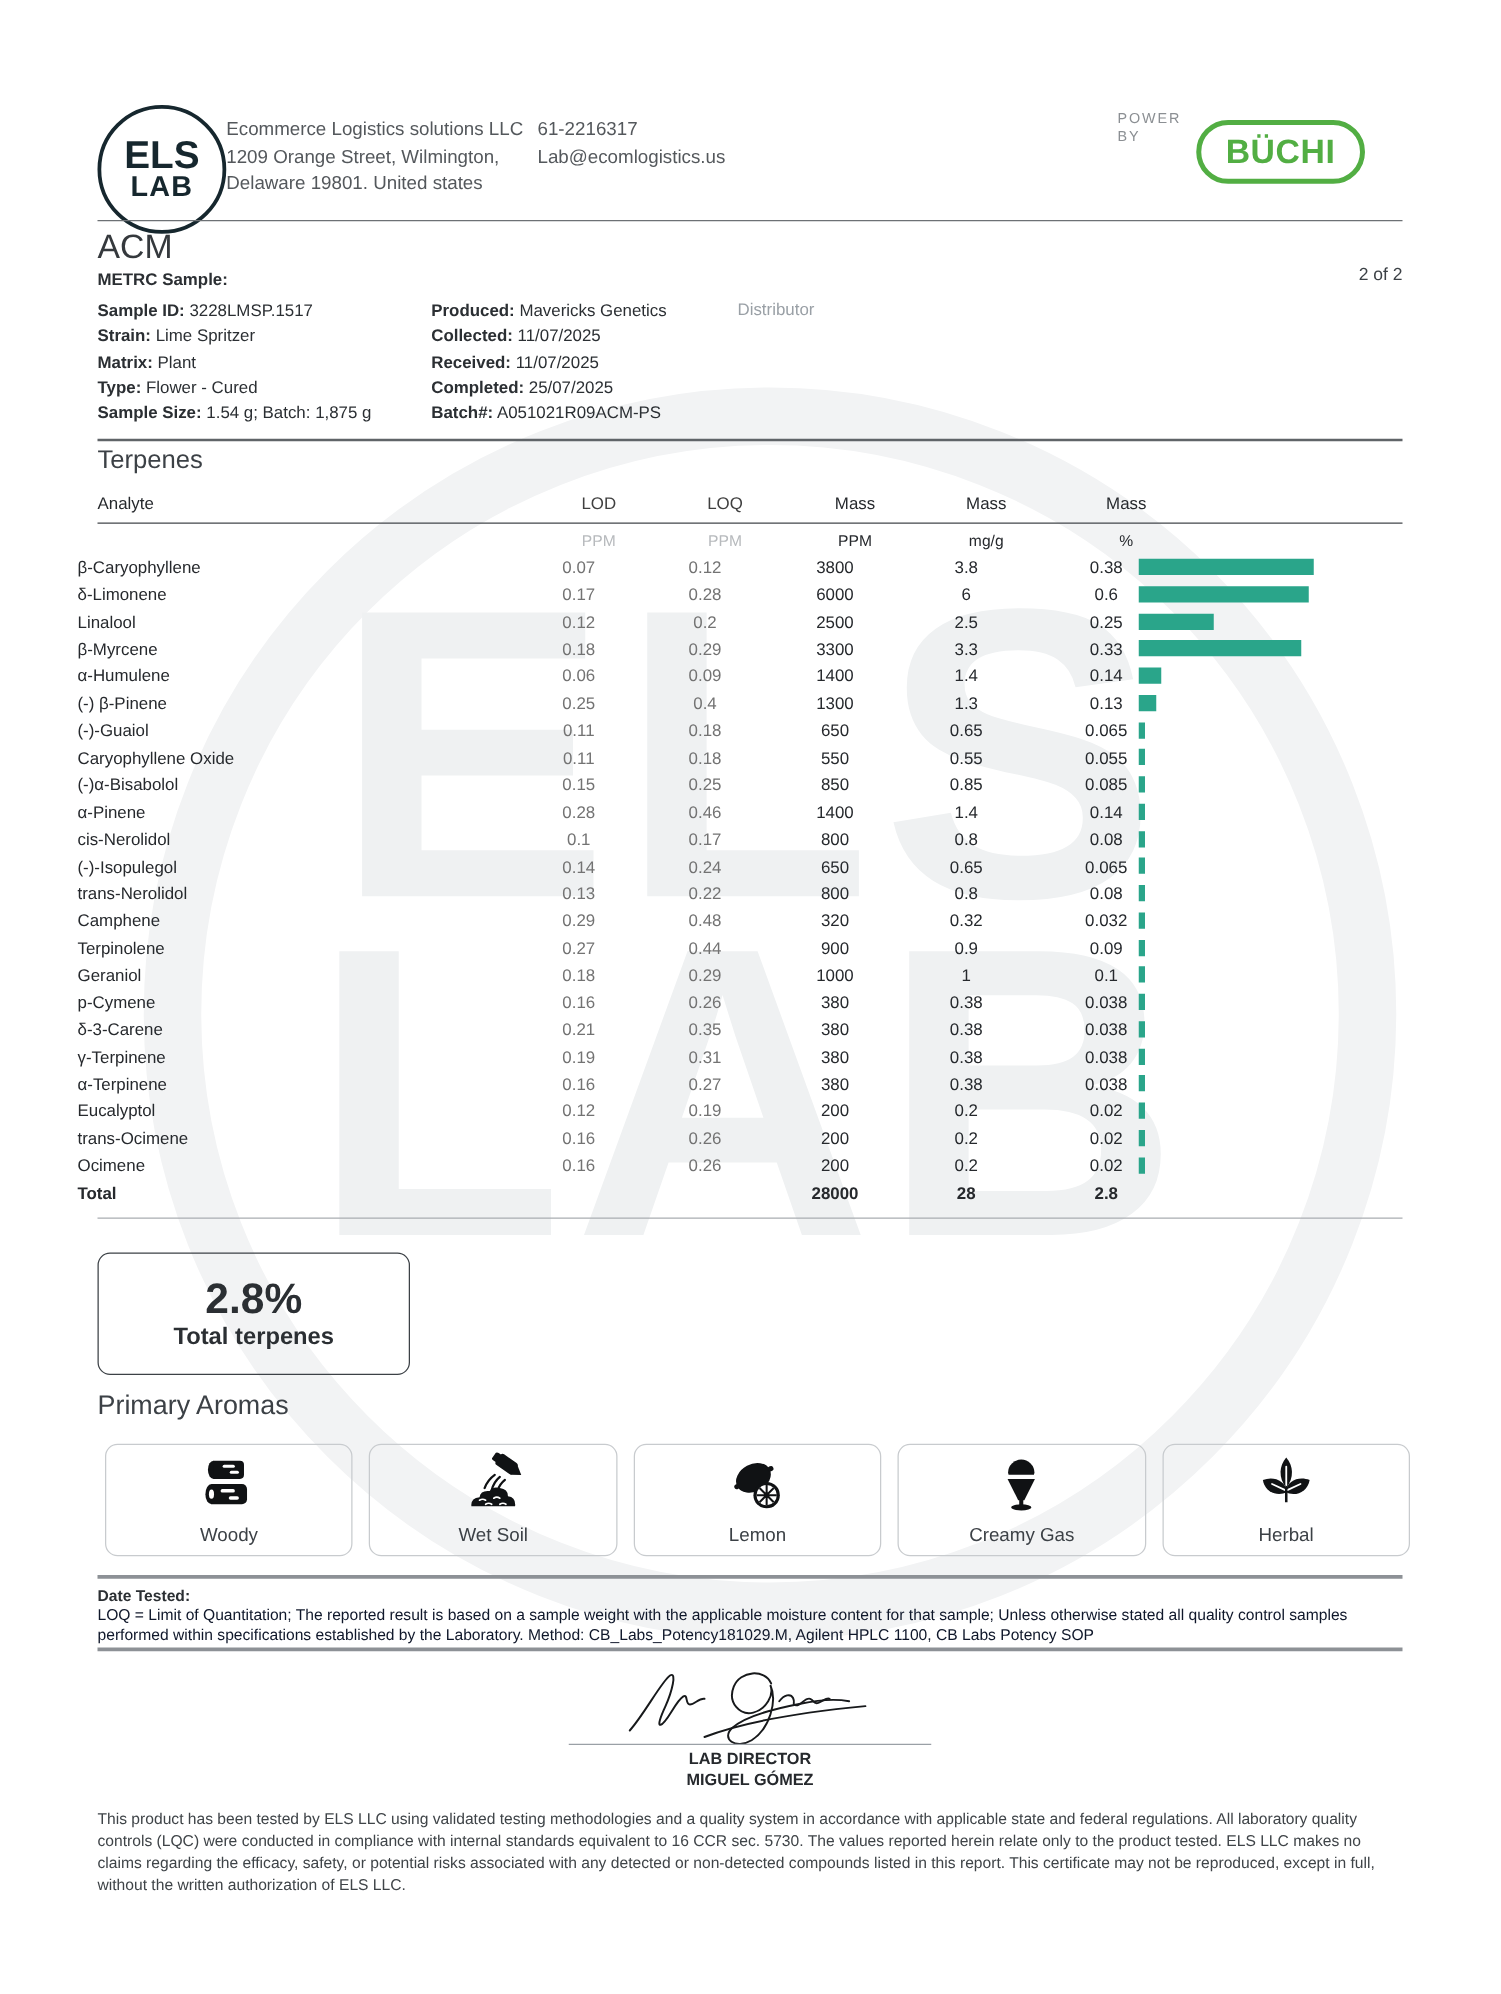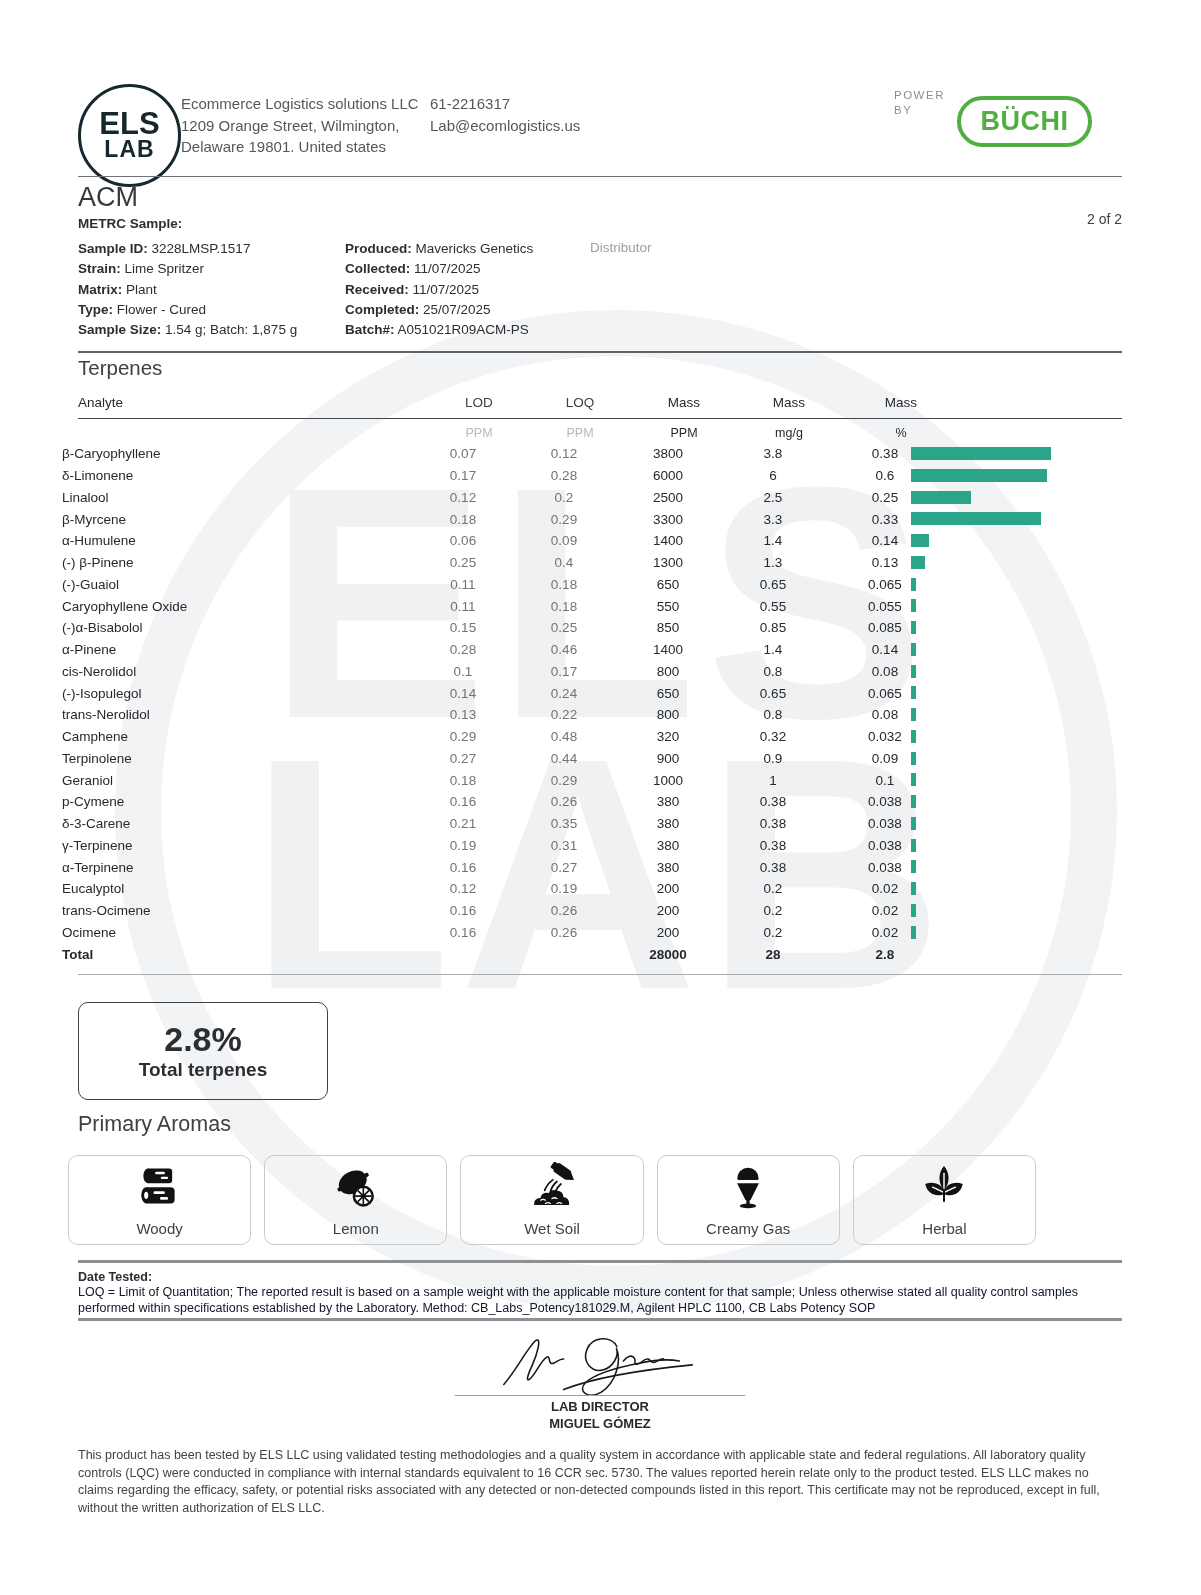--- a/index.html
+++ b/index.html
@@ -52,21 +52,21 @@
   .bar{position:absolute;left:849px;top:4px;height:13px;background:#2aa58a;}
   .trow.total{font-weight:bold;}
   .tbotline{top:974px;border-top:1px solid #a9adb1;}
   
   .sumbox{left:78px;top:1002px;width:248px;height:96px;border:1.5px solid #3c4146;border-radius:10px;
           display:flex;flex-direction:column;align-items:center;justify-content:center;}
   .sumval{font-size:34px;font-weight:bold;color:#2b2f33;line-height:1.1;}
   .sumlab{font-size:19px;font-weight:bold;color:#2b2f33;}
   
   .aromaTitle{left:78px;top:1112px;font-size:21.5px;color:#3c4146;}
-  .cards{left:68px;top:1155px;width:968px;display:flex;gap:13px;}
+  .cards{left:84px;top:1155px;width:1044px;display:flex;gap:13px;}
   .card{flex:1;height:88px;border:1.5px solid #c8cbce;border-radius:10px;position:relative;
         display:flex;flex-direction:column;align-items:center;justify-content:flex-end;background:transparent;}
   .card svg{position:absolute;top:6px;}
   .card .clabel{font-size:15px;color:#3c4146;margin-bottom:7px;}
   
   .rulethick{left:78px;width:1044px;height:3px;background:#8d9196;}
   .rt1{top:1260px;} .rt2{top:1318px;}
   .dtested{left:78px;top:1270px;font-size:12.5px;font-weight:bold;}
   .loqnote{left:78px;top:1285px;width:1044px;font-size:12.5px;line-height:15.8px;color:#0f172a;}
   .sig{left:435px;top:1322px;}
@@ -398,59 +398,59 @@
             <rect x="32" y="43" width="10" height="3.5" rx="1.7"></rect>
             <ellipse cx="15" cy="41" rx="2.5" ry="4.5"></ellipse>
           </g>
         </svg>
         <div class="clabel">Woody</div>
       </div>
 
       <div class="card">
         <svg viewBox="0 0 64 64" width="60" height="52">
           <g fill="#101214">
+            <g transform="rotate(35 44 14)">
+              <rect x="33" y="5" width="20" height="13" rx="2.5"></rect>
+              <rect x="28" y="7" width="7" height="9" rx="1.5"></rect>
+              <path d="M52 6 l9 6 -9 6 z"></path>
+            </g>
+            <path d="M10 53 q-1 -8 8 -9 q1 -7 10 -6 q3 -5 10 -3 q8 1 8 8 q8 1 7 10 z"></path>
+          </g>
+          <g stroke="#101214" stroke-width="2.2" fill="none" stroke-linecap="round">
+            <path d="M38 24 q-6 5 -8 13"></path>
+            <path d="M43 27 q-5 4 -7 10"></path>
+            <path d="M33 22 q-7 5 -10 13"></path>
+          </g>
+          <g stroke="#fff" stroke-width="1.6" fill="none" stroke-linecap="round">
+            <path d="M18 47 q3 -2 6 0"></path>
+            <path d="M32 45 q3 -2 6 0"></path>
+            <path d="M24 51 q3 -2 6 0"></path>
+            <path d="M38 51 q3 -2 6 0"></path>
+          </g>
+        </svg>
+        <div class="clabel">Wet Soil</div>
+      </div>
+
+      <div class="card">
+        <svg viewBox="0 0 64 64" width="60" height="52">
+          <g fill="#101214">
             <g transform="rotate(-28 28 25)">
               <ellipse cx="28" cy="25" rx="18" ry="13.5"></ellipse>
               <rect x="44" y="22.5" width="6" height="5" rx="2.5"></rect>
               <rect x="7" y="22.5" width="5" height="5" rx="2.5"></rect>
             </g>
             <circle cx="41" cy="42" r="13"></circle>
           </g>
           <circle cx="41" cy="42" r="10" fill="#fff"></circle>
           <g stroke="#101214" stroke-width="2">
             <path d="M41 32 v20 M31 42 h20 M34 35 l14 14 M48 35 l-14 14"></path>
           </g>
           <circle cx="41" cy="42" r="2.5" fill="#101214"></circle>
         </svg>
         <div class="clabel">Lemon</div>
-      </div>
-
-      <div class="card">
-        <svg viewBox="0 0 64 64" width="60" height="52">
-          <g fill="#101214">
-            <g transform="rotate(35 44 14)">
-              <rect x="33" y="5" width="20" height="13" rx="2.5"></rect>
-              <rect x="28" y="7" width="7" height="9" rx="1.5"></rect>
-              <path d="M52 6 l9 6 -9 6 z"></path>
-            </g>
-            <path d="M10 53 q-1 -8 8 -9 q1 -7 10 -6 q3 -5 10 -3 q8 1 8 8 q8 1 7 10 z"></path>
-          </g>
-          <g stroke="#101214" stroke-width="2.2" fill="none" stroke-linecap="round">
-            <path d="M38 24 q-6 5 -8 13"></path>
-            <path d="M43 27 q-5 4 -7 10"></path>
-            <path d="M33 22 q-7 5 -10 13"></path>
-          </g>
-          <g stroke="#fff" stroke-width="1.6" fill="none" stroke-linecap="round">
-            <path d="M18 47 q3 -2 6 0"></path>
-            <path d="M32 45 q3 -2 6 0"></path>
-            <path d="M24 51 q3 -2 6 0"></path>
-            <path d="M38 51 q3 -2 6 0"></path>
-          </g>
-        </svg>
-        <div class="clabel">Wet Soil</div>
       </div>
 
       <div class="card">
         <svg viewBox="0 0 64 64" width="60" height="52">
           <g fill="#101214">
             <path d="M19 20 a13 13 0 0 1 26 0 l-0.5 2 h-25 z"></path>
             <path d="M18.5 26 h27 l-10.5 21 h-6 z"></path>
             <rect x="30" y="44" width="4" height="9"></rect>
             <ellipse cx="32" cy="54" rx="10" ry="3"></ellipse>
           </g>

